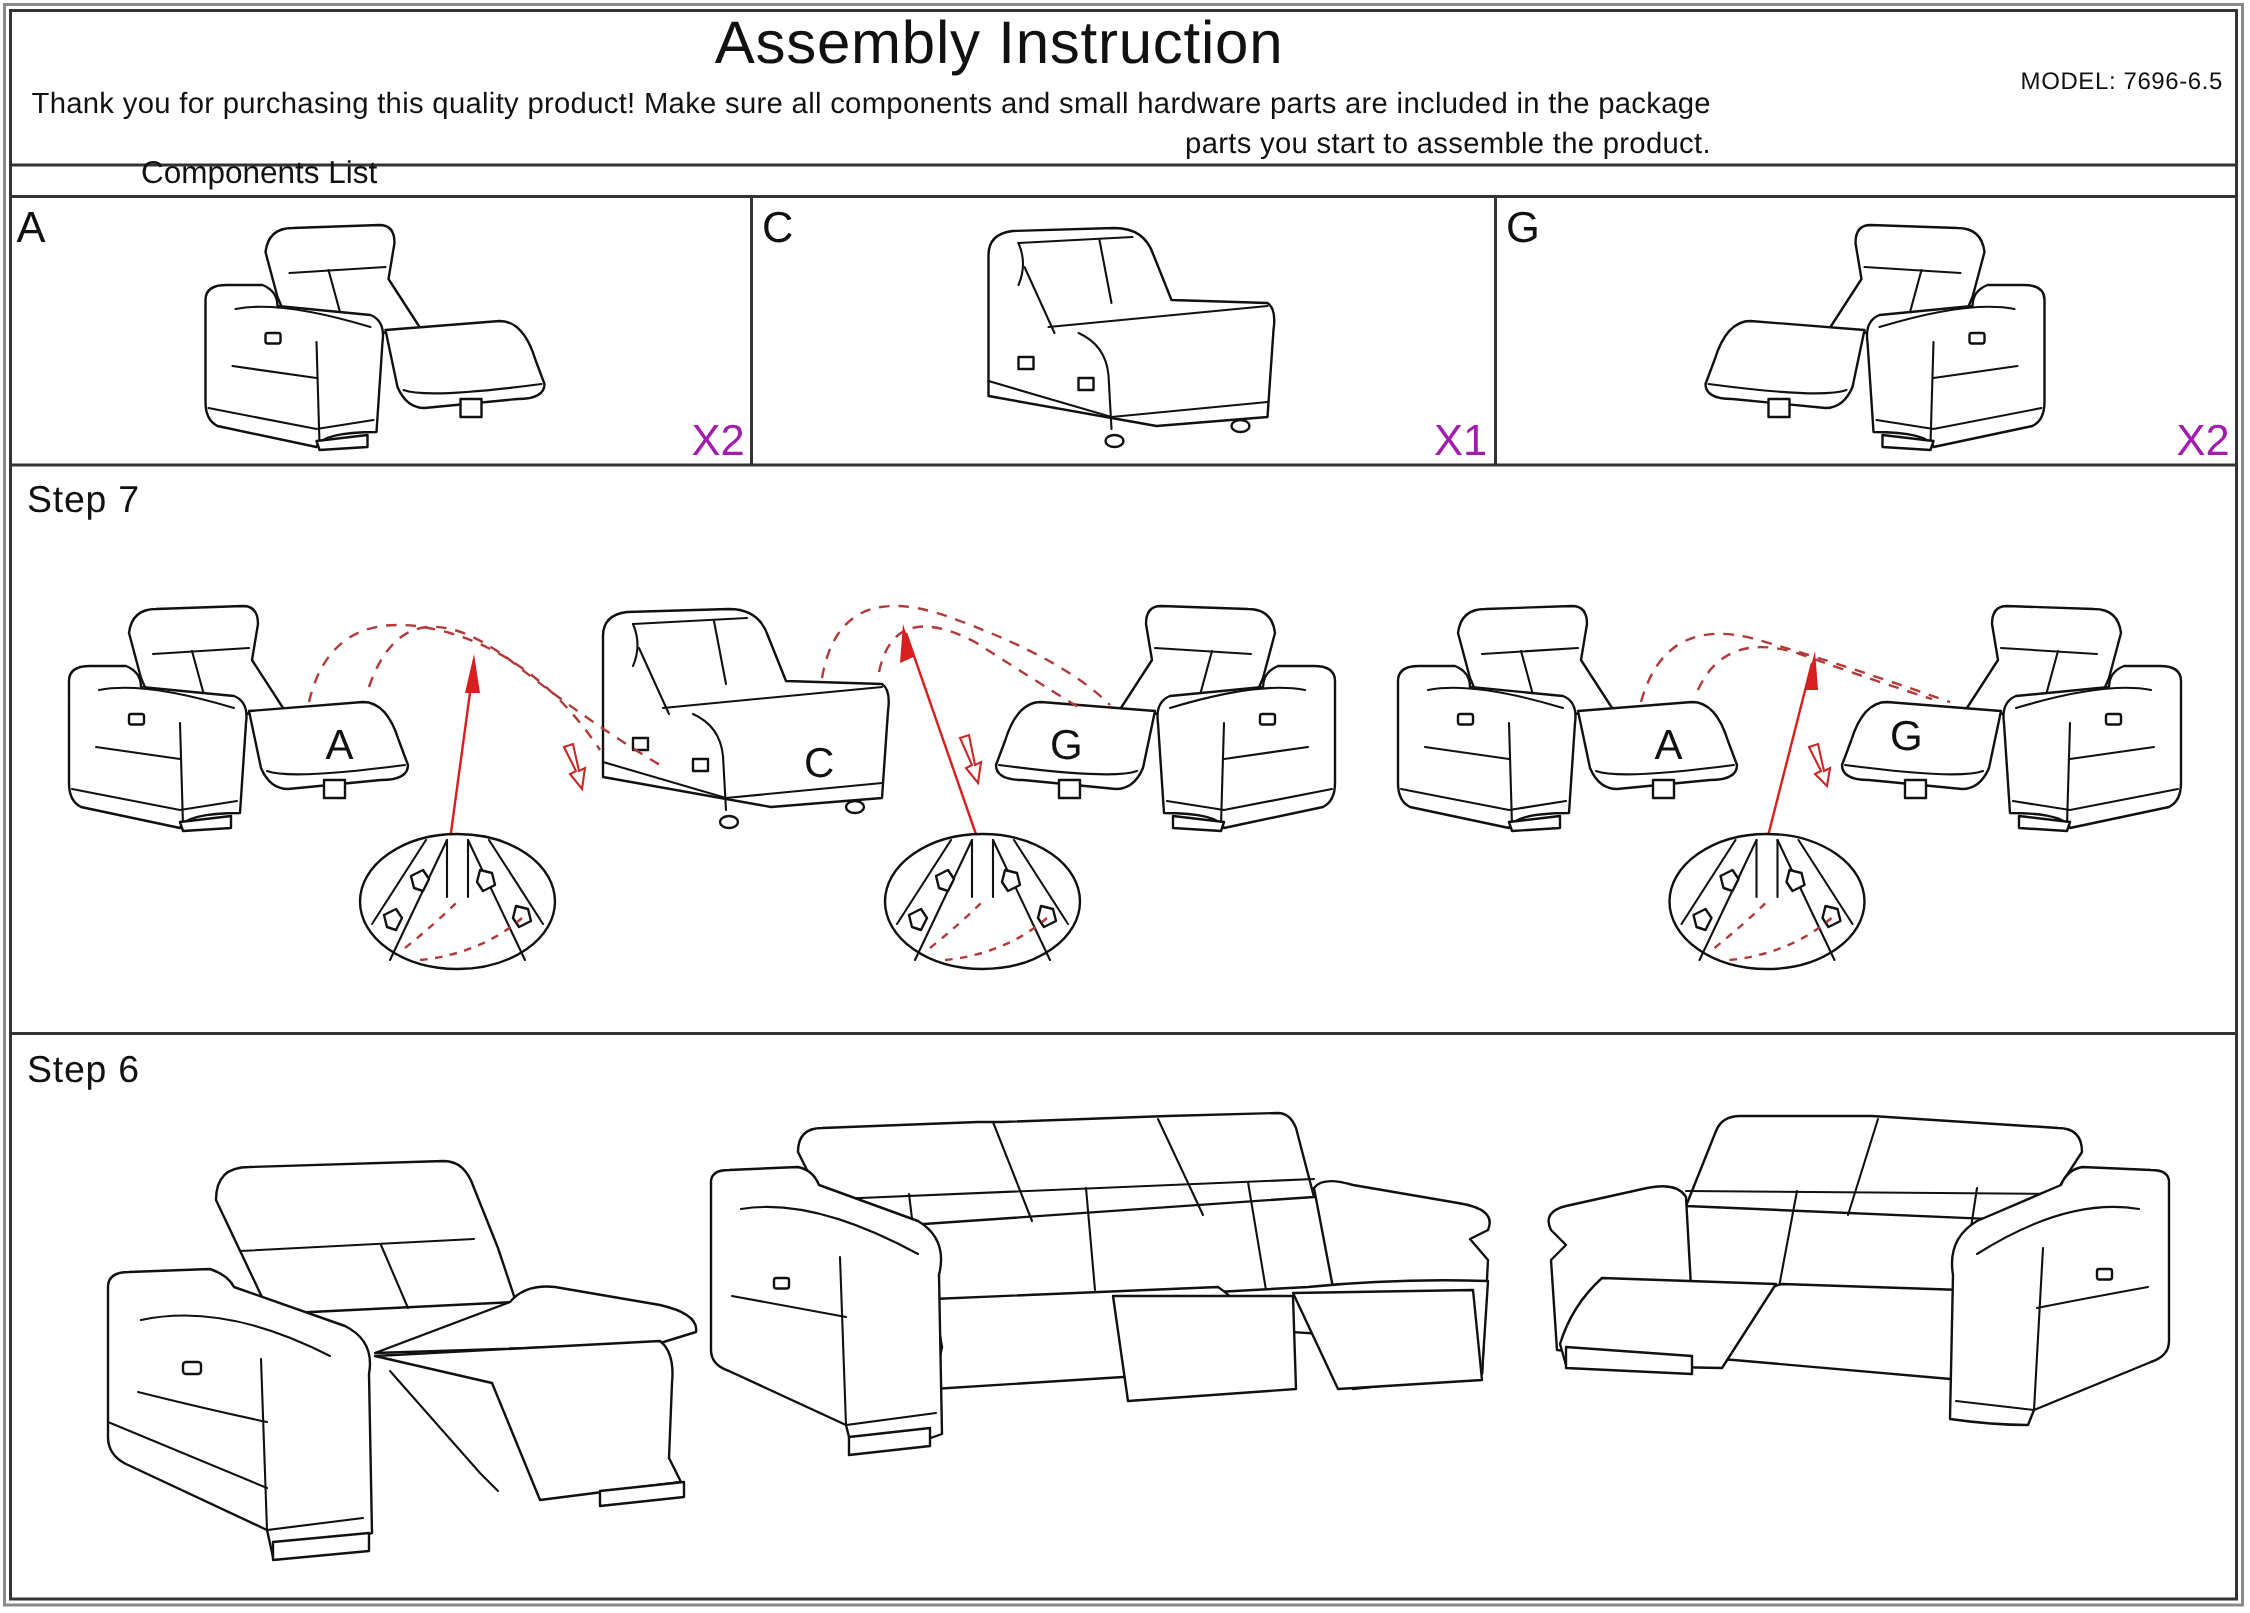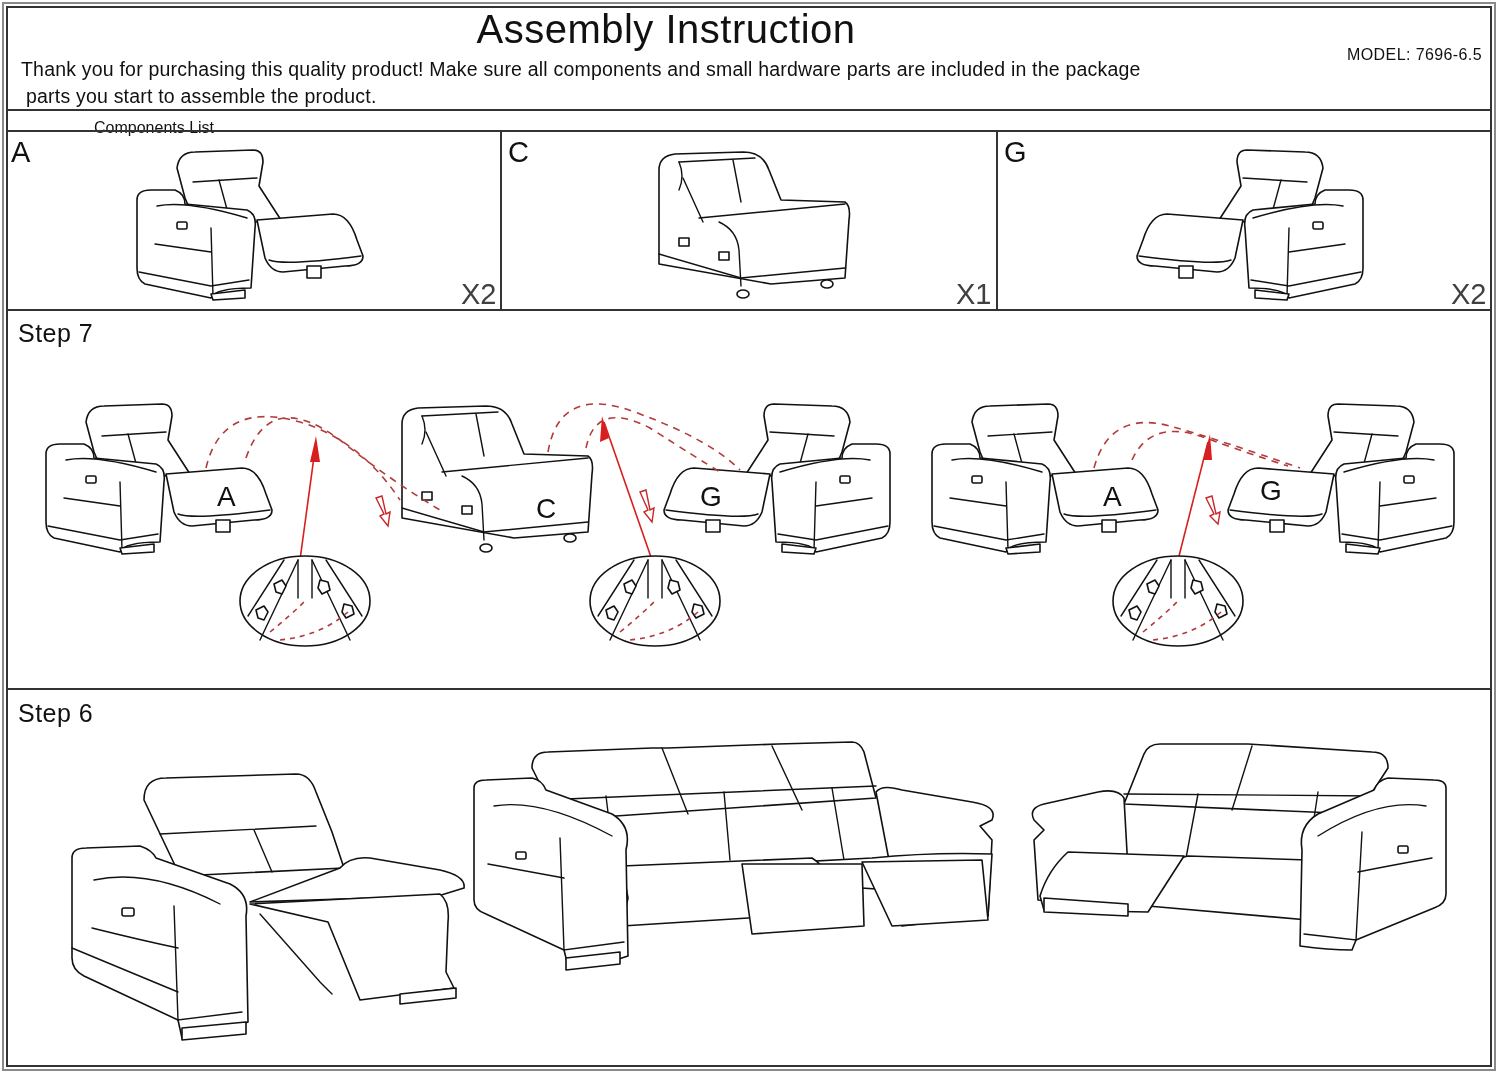--- a/index.html
+++ b/index.html
@@ -7,26 +7,26 @@
          font-family: "Liberation Sans", sans-serif; color: #111; }
   .outer { position: absolute; left: 2px; top: 2px; width: 1494px; height: 1069px;
            border: 2px solid #8a8a8a; box-sizing: border-box; }
   .inner { position: absolute; left: 6px; top: 6px; width: 1486px; height: 1061px;
            border: 2px solid #333; box-sizing: border-box; }
   .hline { position: absolute; left: 6px; width: 1486px; height: 0; border-top: 2px solid #333; }
   .vline { position: absolute; width: 0; border-left: 2px solid #333; }
   .title { position: absolute; left: 0; width: 1332px; top: 7px; text-align: center;
            font-size: 40px; letter-spacing: 0.5px; color: #111; }
   .intro { position: absolute; left: 21px; top: 56px; font-size: 19.5px; line-height: 27px;
-           color: #111; letter-spacing: 0.2px; }
+           color: #111; letter-spacing: 0.2px; text-align: right; }
   .intro .l2 { padding-left: 5px; display: block; }
   .model { position: absolute; right: 18px; top: 46px; font-size: 16px; letter-spacing: 0.4px; }
-  .comp-list { position: absolute; left: 94px; top: 119px; font-size: 16px; text-align: center; }
+  .comp-list { position: absolute; left: 94px; top: 104px; font-size: 21px; text-align: center; }
   .letter { position: absolute; font-size: 29px; color: #111; }
-  .qty { position: absolute; font-size: 29px; color: #404040; }
+  .qty { position: absolute; font-size: 29px; color: #a21caf; }
   .step { position: absolute; font-size: 25px; letter-spacing: 0.5px; }
   svg.fig { position: absolute; overflow: visible; }
   svg.fig * { vector-effect: non-scaling-stroke; }
   .ln { fill: #fff; stroke: #111; stroke-width: 1.6; stroke-linejoin: round; stroke-linecap: round; }
   .ln-n { fill: none; stroke: #111; stroke-width: 1.4; stroke-linecap: round; }
   .dash { fill: none; stroke: #b23a3a; stroke-width: 1.6; stroke-dasharray: 7 6; }
   .red  { stroke: #d81e1e; stroke-width: 1.6; fill: none; }
   .redf { fill: #d81e1e; stroke: none; }
   .hollow-arrow { fill: #fff; stroke: #c82828; stroke-width: 1.4; }
   .fig-label { font-family: "Liberation Sans", sans-serif; font-size: 28px; fill: #111; }

